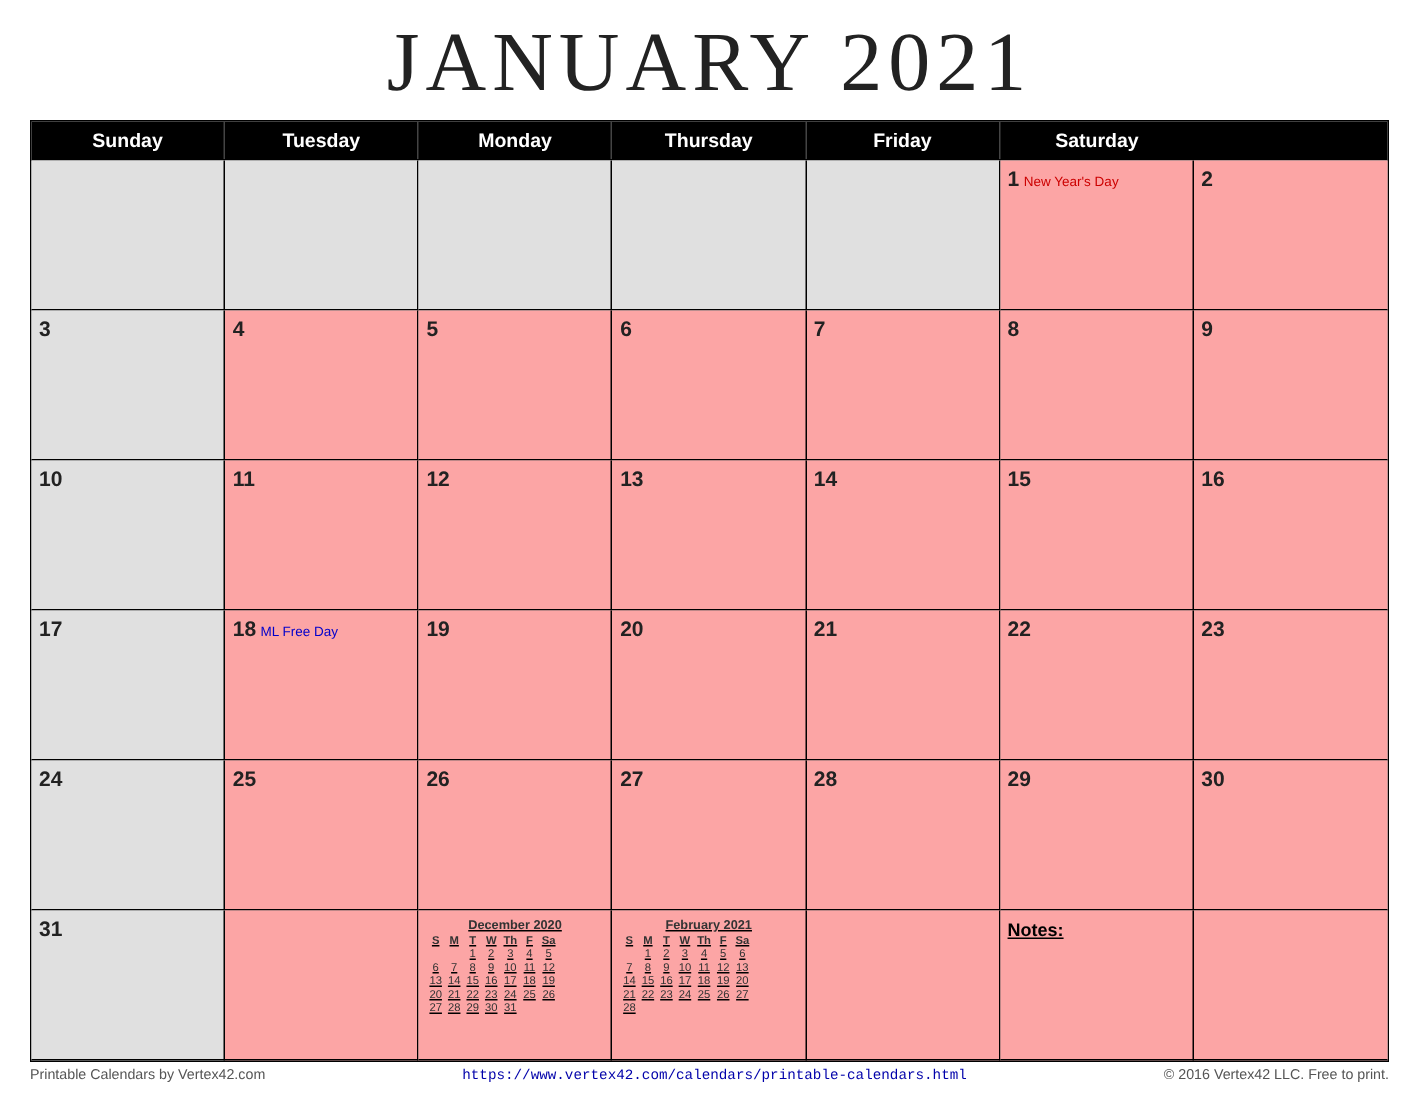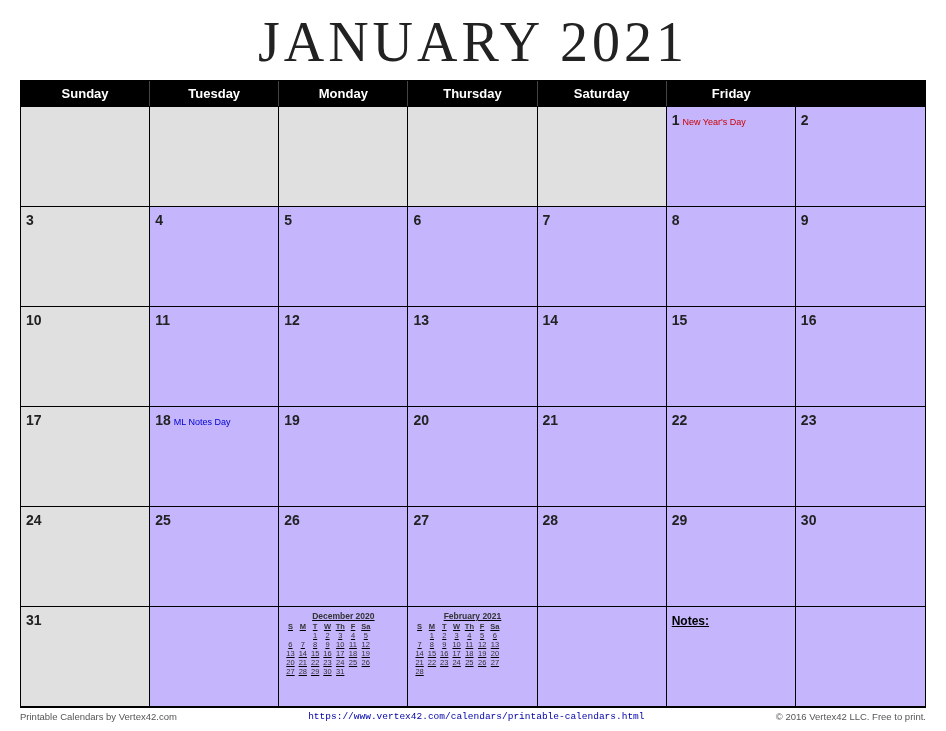--- a/index.html
+++ b/index.html
@@ -44,21 +44,21 @@
       grid-template-columns: repeat(7, 1fr);
       grid-template-rows: repeat(6, 1fr);
       border-top: 1.5px solid #000;
     }
     .cal-cell {
       border-right: 1.5px solid #000;
       border-bottom: 1.5px solid #000;
       min-height: 88px;
       padding: 4px 5px;
       position: relative;
-      background: #c4b5fd;
+      background: #fca5a5;
     }
     .cal-cell:nth-child(7n) { border-right: none; }
     .cal-cell.empty-gray { background: #e0e0e0; }
     .date-num {
       font-size: 14px;
       font-weight: bold;
       color: #222;
       display: inline-block;
     }
     .holiday-label {
@@ -118,22 +118,22 @@
 
 <h1 class="title">JANUARY 2021</h1>
 
 <div class="calendar-wrapper">
   <div class="day-headers">
 
   <div class="day-header">Sunday</div>
       <div class="day-header">Tuesday</div>
       <div class="day-header">Monday</div>
       <div class="day-header">Thursday</div>
+      <div class="day-header">Friday</div>
       <div class="day-header">Saturday</div>
-      <div class="day-header">Friday</div>
     </div>
   <div class="calendar-grid">
 
   <div class="cal-cell empty-gray"></div>
       <div class="cal-cell empty-gray"></div>
       <div class="cal-cell empty-gray"></div>
       <div class="cal-cell empty-gray"></div>
       <div class="cal-cell empty-gray"></div>
       <div class="cal-cell"><span class="date-num">1</span><span class="holiday-label">New Year's Day</span></div>
       <div class="cal-cell"><span class="date-num">2</span></div>
@@ -145,21 +145,21 @@
       <div class="cal-cell"><span class="date-num">8</span></div>
       <div class="cal-cell"><span class="date-num">9</span></div>
       <div class="cal-cell empty-gray"><span class="date-num">10</span></div>
       <div class="cal-cell"><span class="date-num">11</span></div>
       <div class="cal-cell"><span class="date-num">12</span></div>
       <div class="cal-cell"><span class="date-num">13</span></div>
       <div class="cal-cell"><span class="date-num">14</span></div>
       <div class="cal-cell"><span class="date-num">15</span></div>
       <div class="cal-cell"><span class="date-num">16</span></div>
       <div class="cal-cell empty-gray"><span class="date-num">17</span></div>
-      <div class="cal-cell"><span class="date-num">18</span><span class="holiday-label blue">ML Notes Day</span></div>
+      <div class="cal-cell"><span class="date-num">18</span><span class="holiday-label blue">ML Free Day</span></div>
       <div class="cal-cell"><span class="date-num">19</span></div>
       <div class="cal-cell"><span class="date-num">20</span></div>
       <div class="cal-cell"><span class="date-num">21</span></div>
       <div class="cal-cell"><span class="date-num">22</span></div>
       <div class="cal-cell"><span class="date-num">23</span></div>
       <div class="cal-cell empty-gray"><span class="date-num">24</span></div>
       <div class="cal-cell"><span class="date-num">25</span></div>
       <div class="cal-cell"><span class="date-num">26</span></div>
       <div class="cal-cell"><span class="date-num">27</span></div>
       <div class="cal-cell"><span class="date-num">28</span></div>

